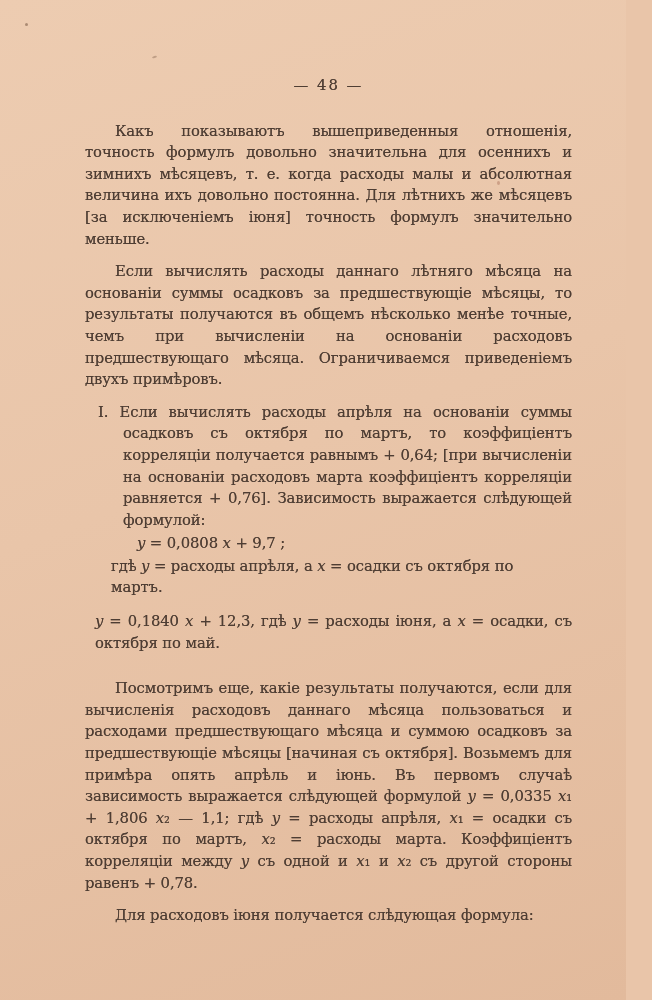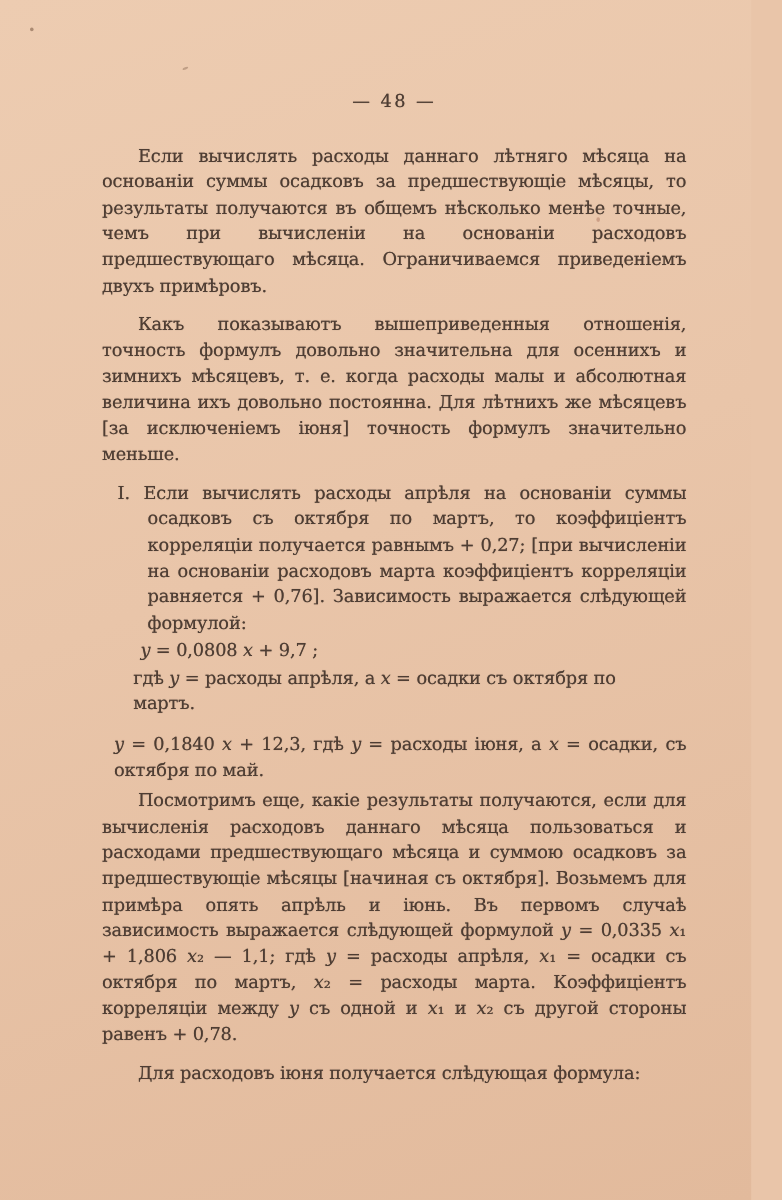--- a/index.html
+++ b/index.html
@@ -28,21 +28,21 @@
     text-align:center;margin:0 0 24px 0;letter-spacing:2px;
   }
   .block{
     text-align:justify;margin:0 0 11px 0;text-indent:30px;
   }
   .tight{margin-bottom:2px;}
   .hang{
     padding-left:38px;text-indent:-25px;margin-bottom:2px;text-align:justify;
   }
   .formula{
-    margin:1px 0 1px 32px;text-indent:0;text-align:left;
+    margin:1px 0 1px 52px;text-indent:0;text-align:left;
   }
   .formula-wide{
     margin:1px 0 1px 10px;text-indent:0;text-align:justify;
   }
   .where-indent{
     margin:0 16px 12px 26px;text-indent:0;text-align:left;
   }
   .where-flush{
     margin:0 0 12px 0;text-indent:0;text-align:justify;
   }
@@ -55,28 +55,28 @@
 <div class="page">
   <span class="speck s1"></span>
   <span class="speck s2"></span>
   <span class="speck s3"></span>
   <span class="speck s4"></span>
 
   <div class="content">
 
     <div class="pageno">— 48 —</div>
 
+    <p class="block">Какъ показываютъ вышеприведенныя отношенія, точность формулъ довольно значительна для осеннихъ и зимнихъ мѣсяцевъ, т. е. когда расходы малы и абсолютная величина ихъ довольно постоянна. Для лѣтнихъ же мѣсяцевъ [за исключеніемъ іюня] точность формулъ значительно меньше.</p>
+
     <p class="block">Если вычислять расходы даннаго лѣтняго мѣсяца на основаніи суммы осадковъ за предшествующіе мѣсяцы, то результаты получаются въ общемъ нѣсколько менѣе точные, чемъ при вычисленіи на основаніи расходовъ предшествующаго мѣсяца. Ограничиваемся приведеніемъ двухъ примѣровъ.</p>
 
-    <p class="block">Какъ показываютъ вышеприведенныя отношенія, точность формулъ довольно значительна для осеннихъ и зимнихъ мѣсяцевъ, т. е. когда расходы малы и абсолютная величина ихъ довольно постоянна. Для лѣтнихъ же мѣсяцевъ [за исключеніемъ іюня] точность формулъ значительно меньше.</p>
-
-    <div class="hang"><span>I.</span> <span>Если вычислять расходы апрѣля на основаніи суммы осадковъ съ октября по мартъ, то коэффиціентъ корреляціи получается равнымъ + 0,27; [при вычисленіи на основаніи расходовъ марта коэффиціентъ корреляціи равняется + 0,76]. Зависимость выражается слѣдующей формулой:</span></div>
+    <div class="hang"><span>I.</span> <span>Если вычислять расходы апрѣля на основаніи суммы осадковъ съ октября по мартъ, то коэффиціентъ корреляціи получается равнымъ + 0,64; [при вычисленіи на основаніи расходовъ марта коэффиціентъ корреляціи равняется + 0,76]. Зависимость выражается слѣдующей формулой:</span></div>
     <div class="formula"><i>y</i> = 0,0808 <i>x</i> + 9,7 ;</div>
     <div class="where-indent">гдѣ <i>y</i> = расходы апрѣля, а <i>x</i> = осадки съ октября по мартъ.</div>
 
-    <div class="formula-wide where-flush" style="margin-left:10px;margin-bottom:4px;"><i>y</i> = 0,1840 <i>x</i> + 12,3, гдѣ <i>y</i> = расходы іюня, а <i>x</i> = осадки, съ октября по май.</div>
+    <div class="formula-wide where-flush" style="margin-left:10px;margin-bottom:24px;"><i>y</i> = 0,1840 <i>x</i> + 12,3, гдѣ <i>y</i> = расходы іюня, а <i>x</i> = осадки, съ октября по май.</div>
 
     <p class="block">Посмотримъ еще, какіе результаты получаются, если для вычисленія расходовъ даннаго мѣсяца пользоваться и расходами предшествующаго мѣсяца и суммою осадковъ за предшествующіе мѣсяцы [начиная съ октября]. Возьмемъ для примѣра опять апрѣль и іюнь. Въ первомъ случаѣ зависимость выражается слѣдующей формулой <i>y</i> = 0,0335 <i>x</i>₁ + 1,806 <i>x</i>₂ — 1,1; гдѣ <i>y</i> = расходы апрѣля, <i>x</i>₁ = осадки съ октября по мартъ, <i>x</i>₂ = расходы марта. Коэффиціентъ корреляціи между <i>y</i> съ одной и <i>x</i>₁ и <i>x</i>₂ съ другой стороны равенъ + 0,78.</p>
 
     <p class="block intro tight">Для расходовъ іюня получается слѣдующая формула:</p>
 
   </div>
 </div>
 
 </body></html>

